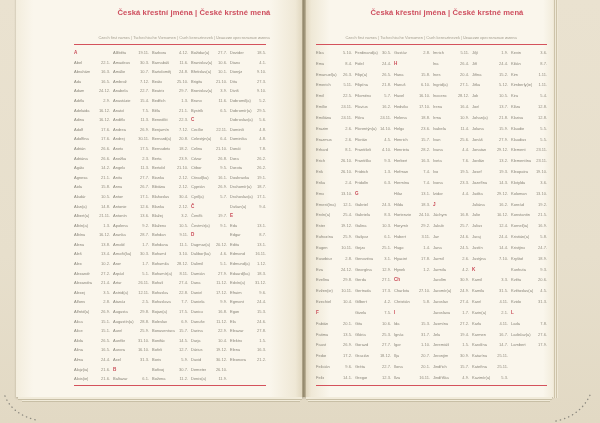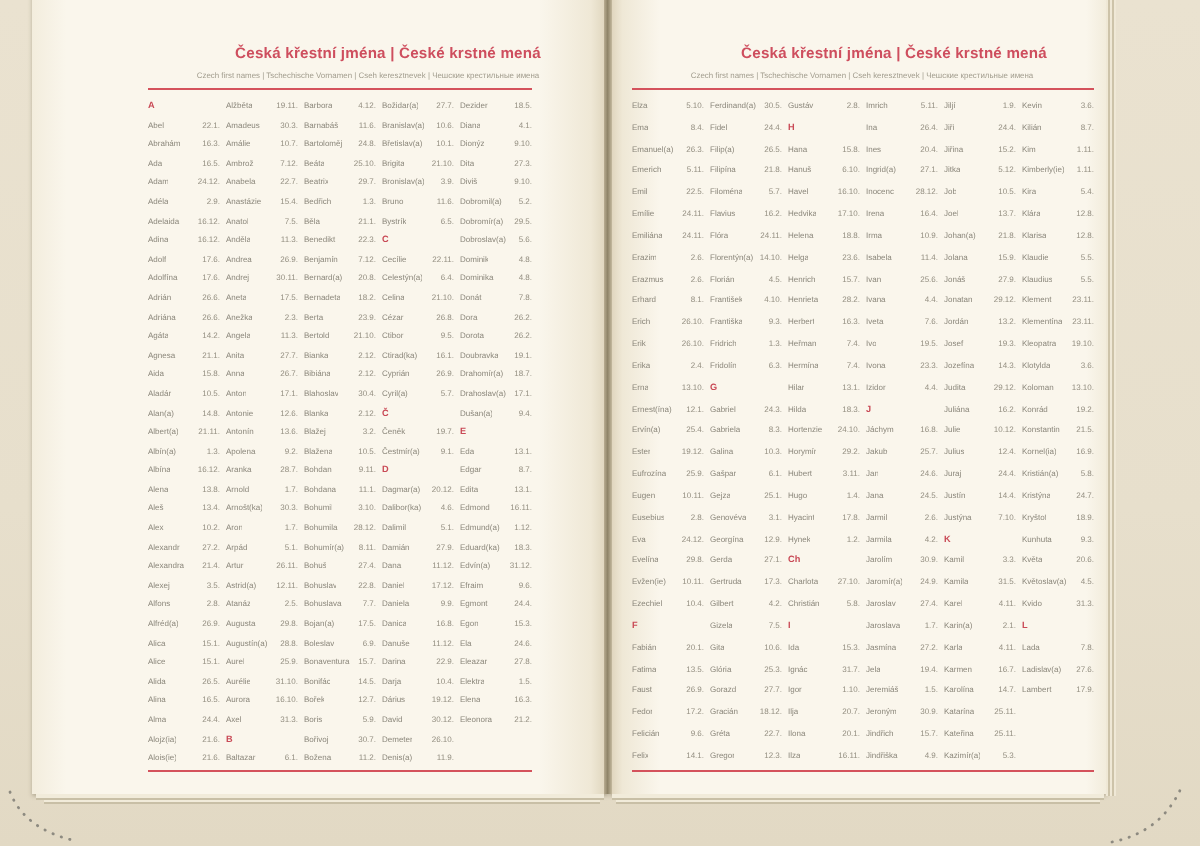--- a/index.html
+++ b/index.html
@@ -23,21 +23,21 @@
   
   .sheet-edges-bottom{position:absolute;height:5px;left:0;right:0;top:397px;}
   .edge-strip{position:absolute;height:2px;background:#f1ebda;border-bottom:1px solid #c8bfa6;}
   .edge-strip.s1{left:18px;width:284px;top:0;}
   .edge-strip.s2{left:306px;width:246px;top:0;}
   .edge-strip.s3{left:22px;width:278px;top:3px;height:1px;}
   .edge-strip.s4{left:308px;width:242px;top:3px;height:1px;}
   .sheet-edges-right{position:absolute;left:553px;top:-8px;width:5px;height:406px;
     background:repeating-linear-gradient(90deg,#efe8d6 0 1px,#cdc3a9 1px 2px);}
   
-  .page-title{position:absolute;top:22px;font-weight:bold;font-size:7.6px;color:#ce4e5e;text-align:center;letter-spacing:.1px;}
+  .page-title{position:absolute;top:8px;font-weight:bold;font-size:7.6px;color:#ce4e5e;text-align:center;letter-spacing:.1px;}
   .pt-left{left:84px;width:220px;}
   .pt-right{left:337px;width:220px;}
   .page-subtitle{position:absolute;top:35px;font-size:4.3px;color:#a29d8e;text-align:center;white-space:nowrap;transform:scale(.92);transform-origin:center;}
   .ps-left{left:64px;width:240px;}
   .ps-right{left:306px;width:250px;}
   .rule{position:absolute;height:1.4px;background:#d4525c;}
   .rule.tl{left:74px;width:192px;top:44px;}
   .rule.tr{left:316px;width:231px;top:44px;}
   .rule.bl{left:74px;width:192px;top:385px;}
   .rule.br{left:316px;width:231px;top:385px;}

